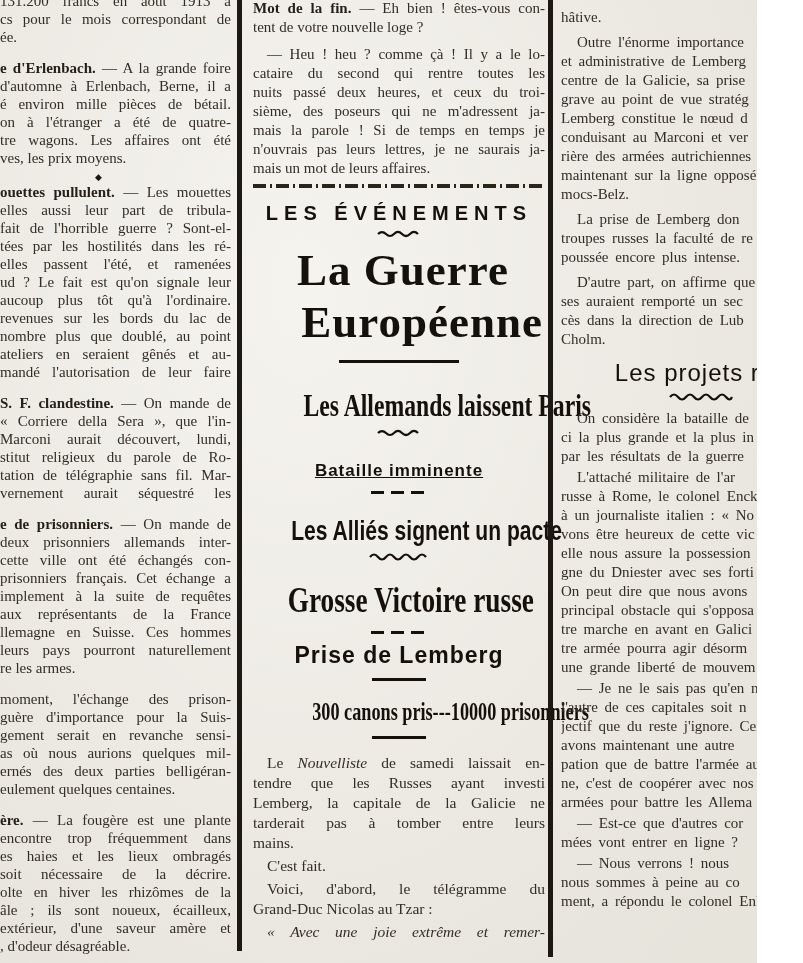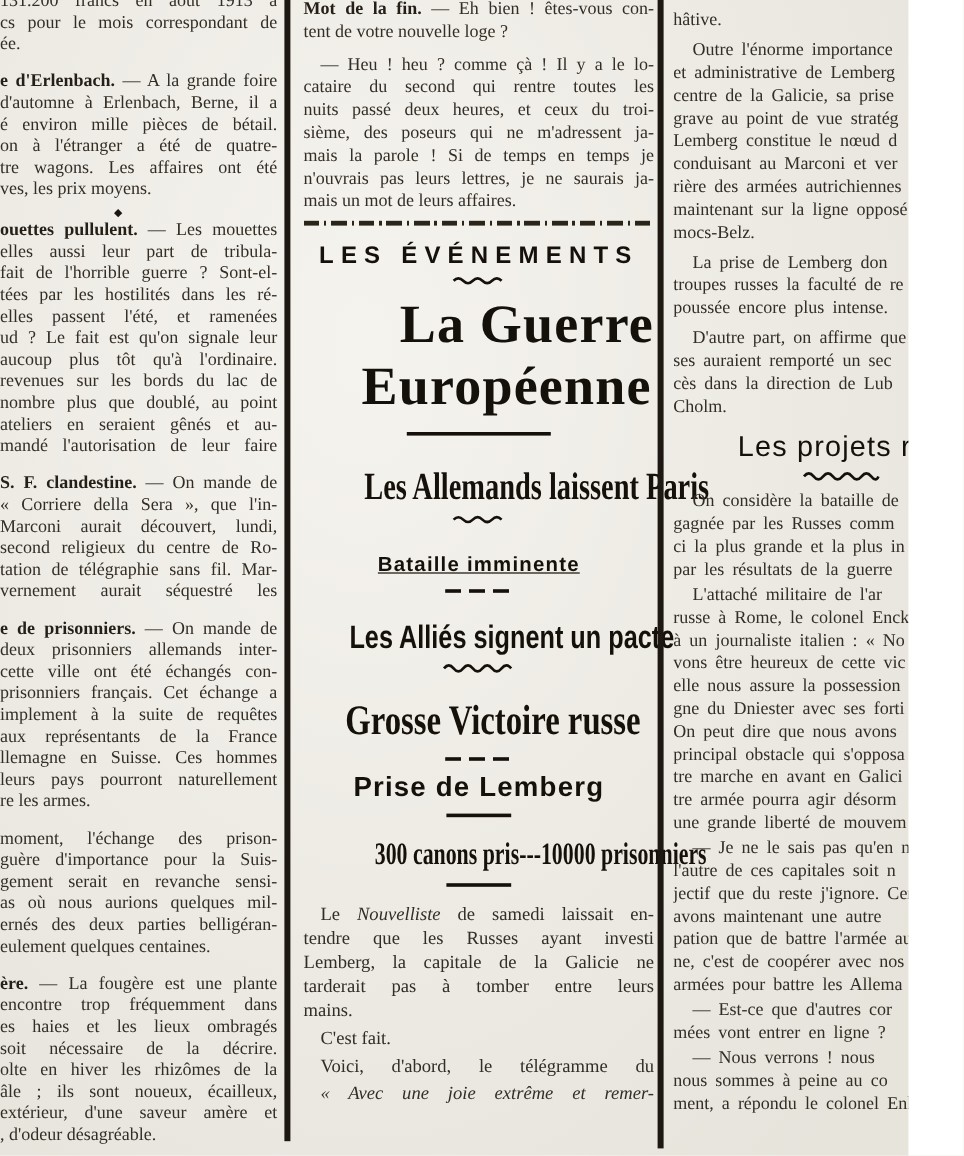--- a/index.html
+++ b/index.html
@@ -31,21 +31,21 @@
   
   .col-mid{left:253px;top:-9px;width:292px;}
   .mid-top .line{line-height:19px;}
   .mid-top .para{margin-top:8px;}
   .chain{margin-top:6px;height:4px;
     background:repeating-linear-gradient(90deg,#2b2519 0 13px,transparent 13px 17px,#2b2519 17px 19px,transparent 19px 23px);}
   .hblock{text-align:center;color:#15110a;}
   .section-label{margin-top:14px;font-family:"Liberation Sans",sans-serif;font-weight:700;font-size:20px;letter-spacing:6px;text-align:center;}
   .uline{line-height:0;margin-top:4px;}
   .title{margin:6px 0 0;font-size:45px;line-height:52px;font-weight:700;letter-spacing:1px;color:#14100a;}
-  .t1{display:block;text-align:right;padding-left:8px;}
+  .t1{display:block;text-align:center;padding-left:8px;}
   .t2{display:block;text-align:right;padding-right:2px;}
   .hr-solid{width:120px;height:3px;background:#15110a;margin:12px auto 0;}
   .hr-small{width:54px;height:3px;background:#15110a;margin:9px auto 0;}
   .hr-dash{width:56px;height:3px;margin:10px auto 0;
     background:repeating-linear-gradient(90deg,#15110a 0 13px,transparent 13px 20px);}
   .sub{display:inline-block;white-space:nowrap;}
   .cond-serif{font-family:"Liberation Serif",serif;font-weight:700;}
   .cond-sans{font-family:"Liberation Sans",sans-serif;font-weight:700;}
   .sub1{margin-top:24px;font-size:32px;transform:scaleX(.74);}
   .sub2{margin-top:24px;font-size:17px;letter-spacing:1px;text-decoration:underline;}
@@ -100,21 +100,21 @@
           <div class="line">aucoup plus tôt qu'à l'ordinaire.</div>
           <div class="line">revenues sur les bords du lac de</div>
           <div class="line">nombre plus que doublé, au point</div>
           <div class="line">ateliers en seraient gênés et au-</div>
           <div class="line">mandé l'autorisation de leur faire</div>
         </div>
         <div class="para">
           <div class="line"><span class="lead">S. F. clandestine.</span> — On mande de</div>
           <div class="line">« Corriere della Sera », que l'in-</div>
           <div class="line">Marconi aurait découvert, lundi,</div>
-          <div class="line">second religieux du centre de Ro-</div>
+          <div class="line">stitut religieux du parole de Ro-</div>
           <div class="line">tation de télégraphie sans fil. Mar-</div>
           <div class="line">vernement aurait séquestré les</div>
         </div>
         <div class="para">
           <div class="line"><span class="lead">e de prisonniers.</span> — On mande de</div>
           <div class="line">deux prisonniers allemands inter-</div>
           <div class="line">cette ville ont été échangés con-</div>
           <div class="line">prisonniers français. Cet échange a</div>
           <div class="line">implement à la suite de requêtes</div>
           <div class="line">aux représentants de la France</div>
@@ -209,20 +209,21 @@
           <div class="line">tendre que les Russes ayant investi</div>
           <div class="line">Lemberg, la capitale de la Galicie ne</div>
           <div class="line">tarderait pas à tomber entre leurs</div>
           <div class="line last">mains.</div>
         </div>
         <div class="para">
           <div class="line last indent">C'est fait.</div>
         </div>
         <div class="para">
           <div class="line indent">Voici, d'abord, le télégramme du</div>
+          <div class="line last">Grand-Duc Nicolas au Tzar :</div>
         </div>
         <div class="para italic">
           <div class="line indent">« Avec une joie extrême et remer-</div>
         </div>
       </div>
   </div>
 
   <div class="vrule vrule2"></div>
 
   <div class="col col-right">
@@ -257,21 +258,20 @@
       <div class="rc-heading">Les projets rus</div>
       <div class="uline">
         <svg width="66" height="10" aria-hidden="true">
             <path d="M2 6 Q6 1,10 6 T18 6 T26 6 T34 6 T42 6 T50 6 T58 6 T64 6" stroke="#15110a" stroke-width="2.2" fill="none"></path>
           </svg>
       </div>
     </div>
     <div class="rc-after">
         <div class="para">
           <div class="line indent">On considère la bataille de</div>
-          <div class="line">gagnée par les Russes comm</div>
           <div class="line">ci la plus grande et la plus in</div>
           <div class="line last">par les résultats de la guerre</div>
         </div>
         <div class="para">
           <div class="line indent">L'attaché militaire de l'ar</div>
           <div class="line">russe à Rome, le colonel Enck</div>
           <div class="line">à un journaliste italien : « No</div>
           <div class="line">vons être heureux de cette vic</div>
           <div class="line">elle nous assure la possession</div>
           <div class="line">gne du Dniester avec ses forti</div>

